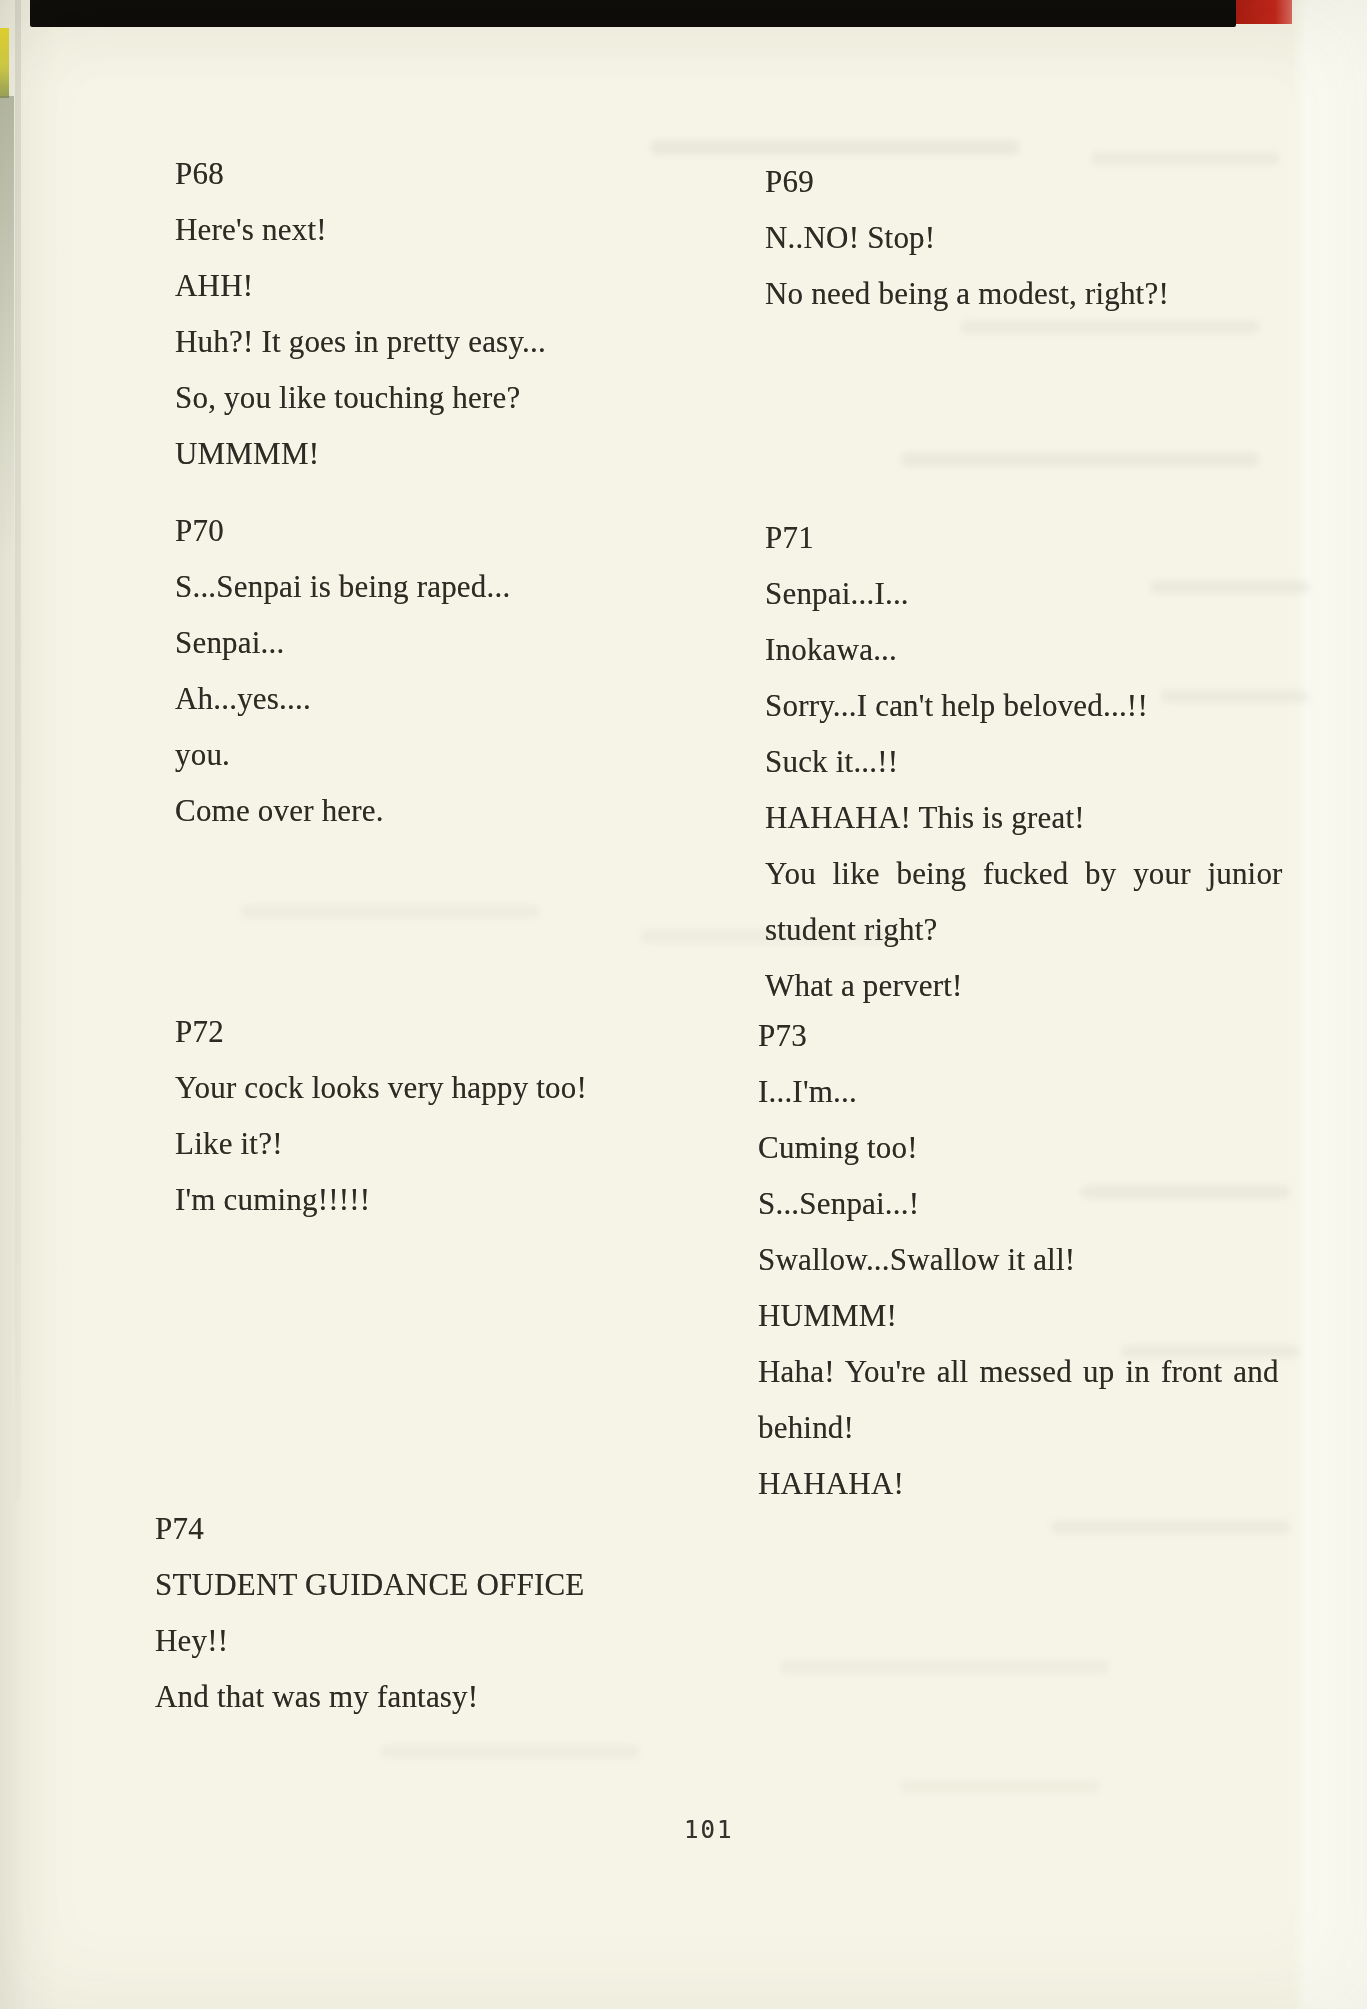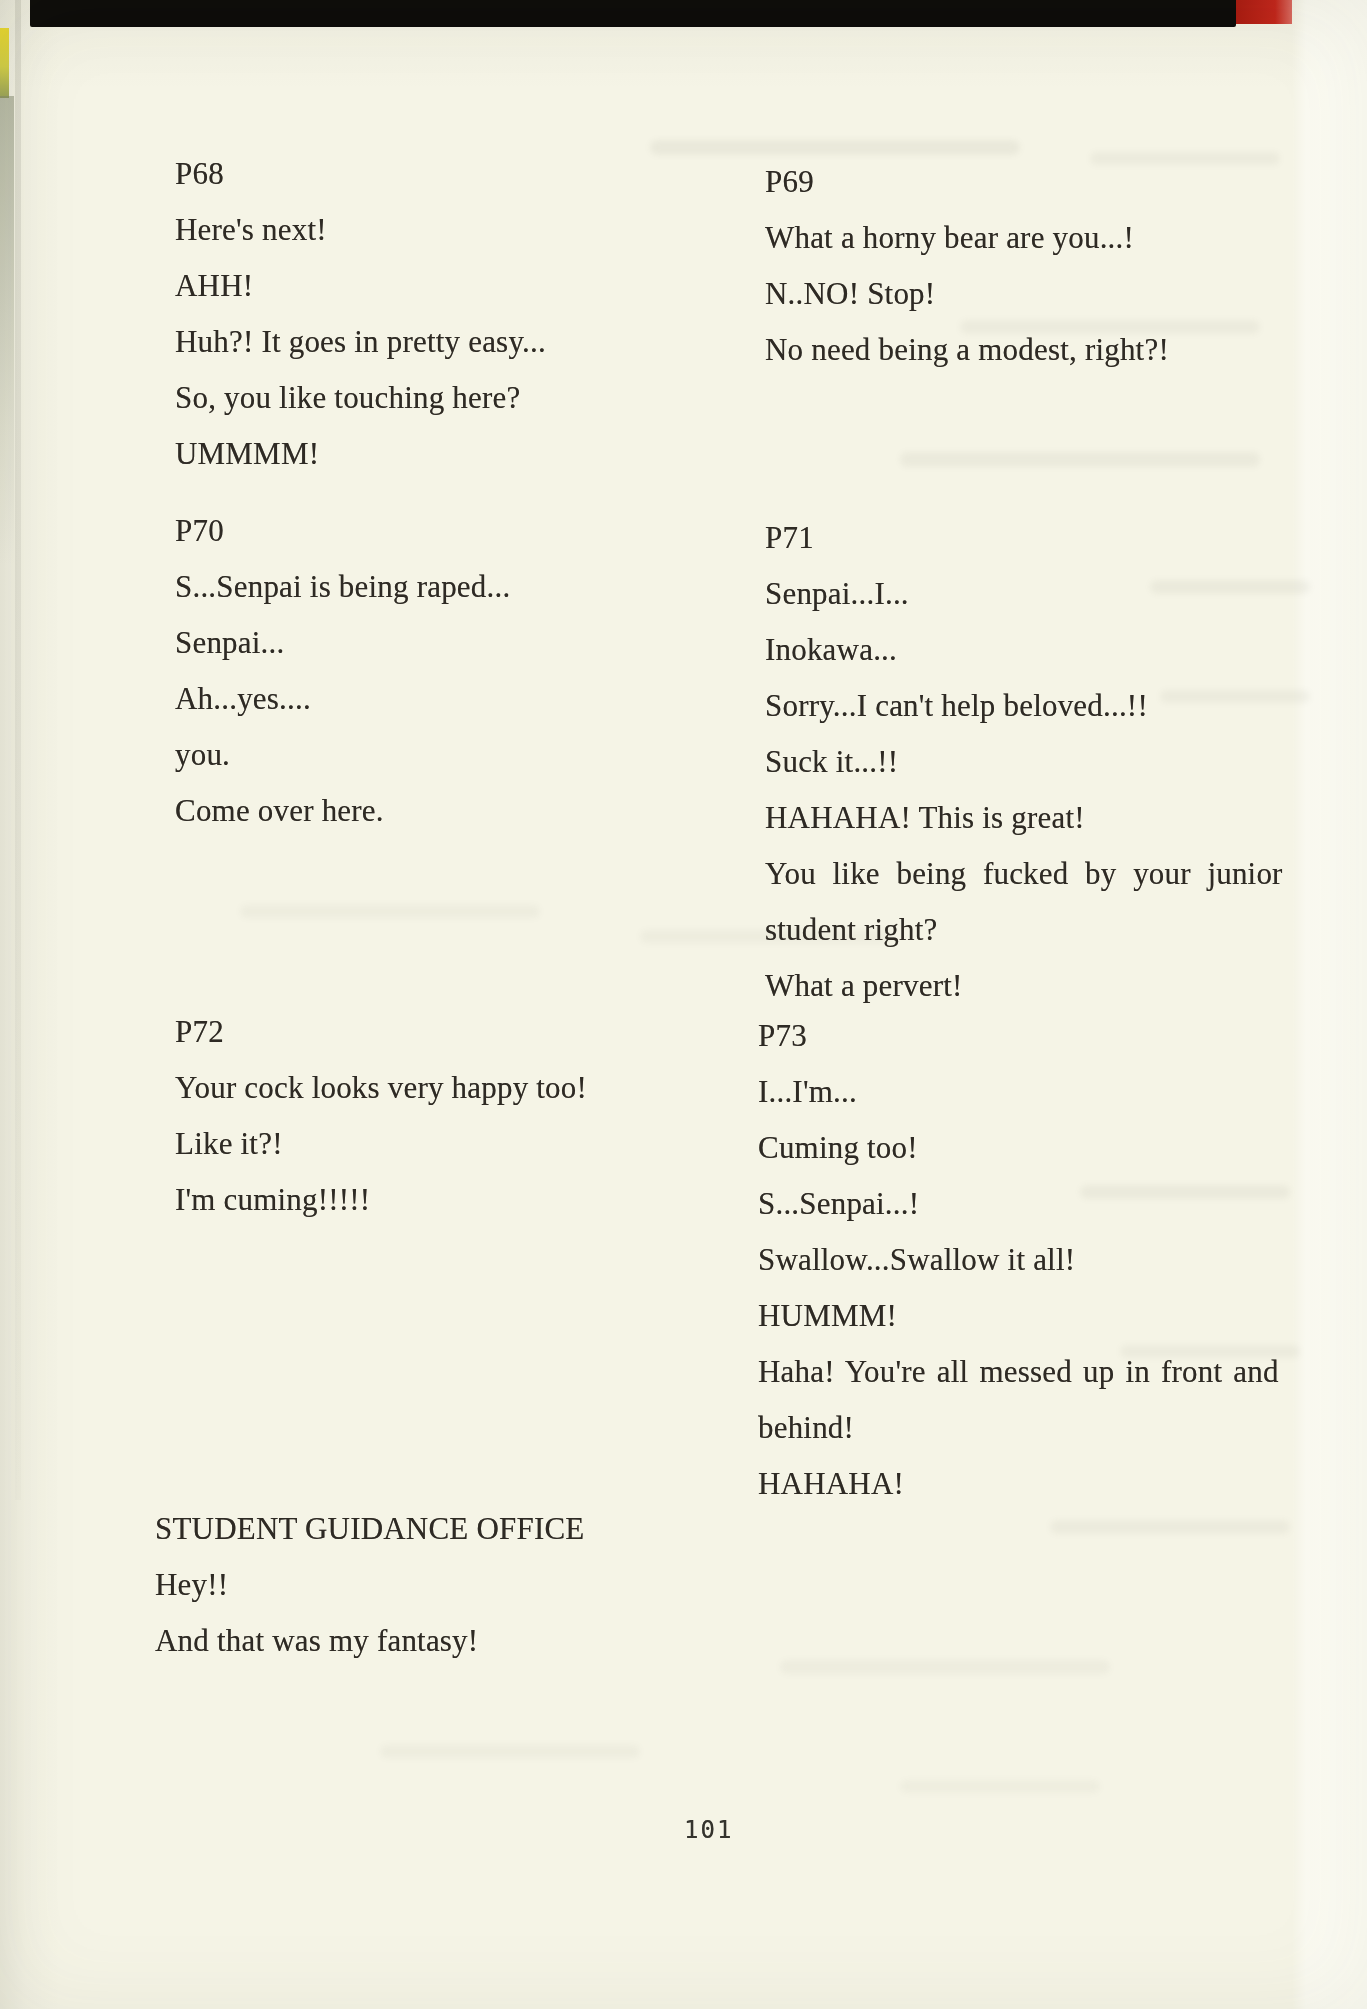--- a/index.html
+++ b/index.html
@@ -77,21 +77,20 @@
     <div class="line">P68</div>
     <div class="line">Here's next!</div>
     <div class="line">AHH!</div>
     <div class="line">Huh?! It goes in pretty easy...</div>
     <div class="line">So, you like touching here?</div>
     <div class="line">UMMMM!</div>
   </section>
 
   <section class="block" style="left:765px;top:154px;">
     <div class="line">P69</div>
-    <div class="line">What a horny bear are you...!</div>
     <div class="line">N..NO! Stop!</div>
     <div class="line">No need being a modest, right?!</div>
   </section>
 
   <section class="block" style="left:175px;top:503px;">
     <div class="line">P70</div>
     <div class="line">S...Senpai is being raped...</div>
     <div class="line">Senpai...</div>
     <div class="line">Ah...yes....</div>
     <div class="line">you.</div>
@@ -123,20 +122,21 @@
     <div class="line">Cuming too!</div>
     <div class="line">S...Senpai...!</div>
     <div class="line">Swallow...Swallow it all!</div>
     <div class="line">HUMMM!</div>
     <div class="line sp1">Haha! You're all messed up in front and</div>
     <div class="line">behind!</div>
     <div class="line">HAHAHA!</div>
   </section>
 
   <section class="block" style="left:155px;top:1501px;">
+    <div class="line">P74</div>
     <div class="line">STUDENT GUIDANCE OFFICE</div>
     <div class="line">Hey!!</div>
     <div class="line">And that was my fantasy!</div>
   </section>
 
   <div class="pageno">101</div>
 
   <div class="vignette"></div>
 </div>
 

